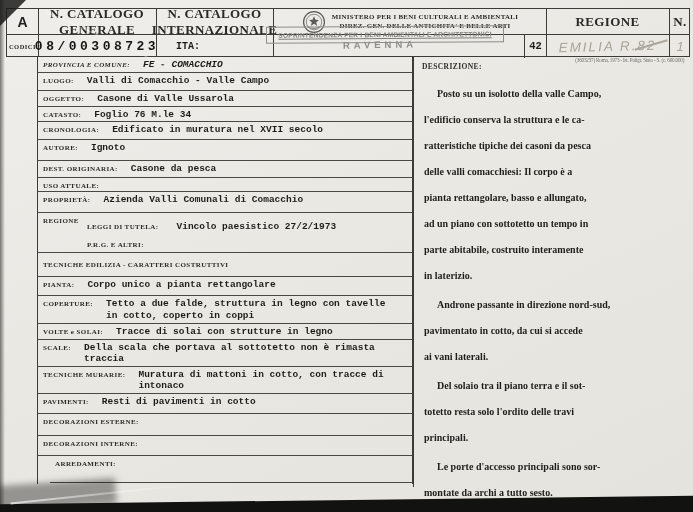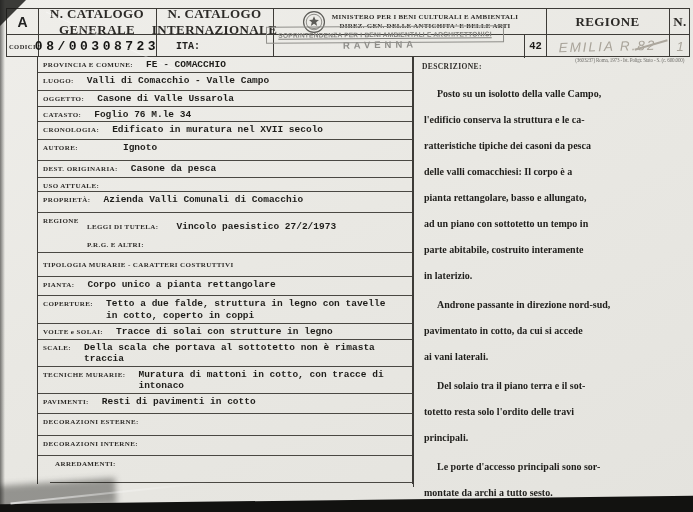--- a/index.html
+++ b/index.html
@@ -140,41 +140,41 @@
       <div class="hcell pencil pencil-n">1</div>
     </div>
 
     <div class="stamp-box">
       <span class="stamp-text">SOPRINTENDENZA PER I BENI AMBIENTALI E ARCHITETTONICI</span>
     </div>
     <div class="stamp-city">RAVENNA</div>
     <div class="pencil-stroke"></div>
 
     <div class="left-col">
-        <div class="row" style="min-height: 12px;">
+        <div class="row" style="min-height: 12px; font-style: italic;">
           <span class="flabel">PROVINCIA E COMUNE:</span>
           <span class="fvalue">FE - COMACCHIO</span>
         </div>
         <div class="row" style="min-height: 18px;">
           <span class="flabel">LUOGO:</span>
           <span class="fvalue">Valli di Comacchio - Valle Campo</span>
         </div>
         <div class="row" style="min-height: 16px;">
           <span class="flabel">OGGETTO:</span>
           <span class="fvalue">Casone di Valle Ussarola</span>
         </div>
         <div class="row" style="min-height: 15px;">
           <span class="flabel">CATASTO:</span>
           <span class="fvalue">Foglio 76 M.le 34</span>
         </div>
         <div class="row" style="min-height: 18px;">
           <span class="flabel">CRONOLOGIA:</span>
           <span class="fvalue">Edificato in muratura nel XVII secolo</span>
         </div>
-        <div class="row" style="min-height: 21px; gap: 32px;">
+        <div class="row" style="min-height: 21px;">
           <span class="flabel">AUTORE:</span>
           <span class="fvalue">Ignoto</span>
         </div>
         <div class="row" style="min-height: 17px;">
           <span class="flabel">DEST. ORIGINARIA:</span>
           <span class="fvalue">Casone da pesca</span>
         </div>
         <div class="row" style="min-height: 14px;">
           <span class="flabel">USO ATTUALE:</span>
           <span class="fvalue"></span>
@@ -184,21 +184,21 @@
           <span class="fvalue">Azienda Valli Comunali di Comacchio</span>
         </div>
         <div class="row" style="min-height: 29px;">
           <span class="flabel">REGIONE</span>
           <div class="vsub">
             <div><span class="flabel">LEGGI DI TUTELA:</span><span class="fvalue">Vincolo paesistico 27/2/1973</span></div>
             <div><span class="flabel">P.R.G. E ALTRI:</span></div>
           </div>
         </div>
         <div class="row row-section" style="min-height: 24px;">
-          <span class="flabel">TIPOLOGIA MURARIE - CARATTERI COSTRUTTIVI</span>
+          <span class="flabel">TECNICHE EDILIZIA - CARATTERI COSTRUTTIVI</span>
         </div>
         <div class="row" style="min-height: 19px;">
           <span class="flabel">PIANTA:</span>
           <span class="fvalue">Corpo unico a pianta rettangolare</span>
         </div>
         <div class="row" style="min-height: 28px;">
           <span class="flabel">COPERTURE:</span>
           <span class="fvalue">Tetto a due falde, struttura in legno con tavelle
 in cotto, coperto in coppi</span>
         </div>

